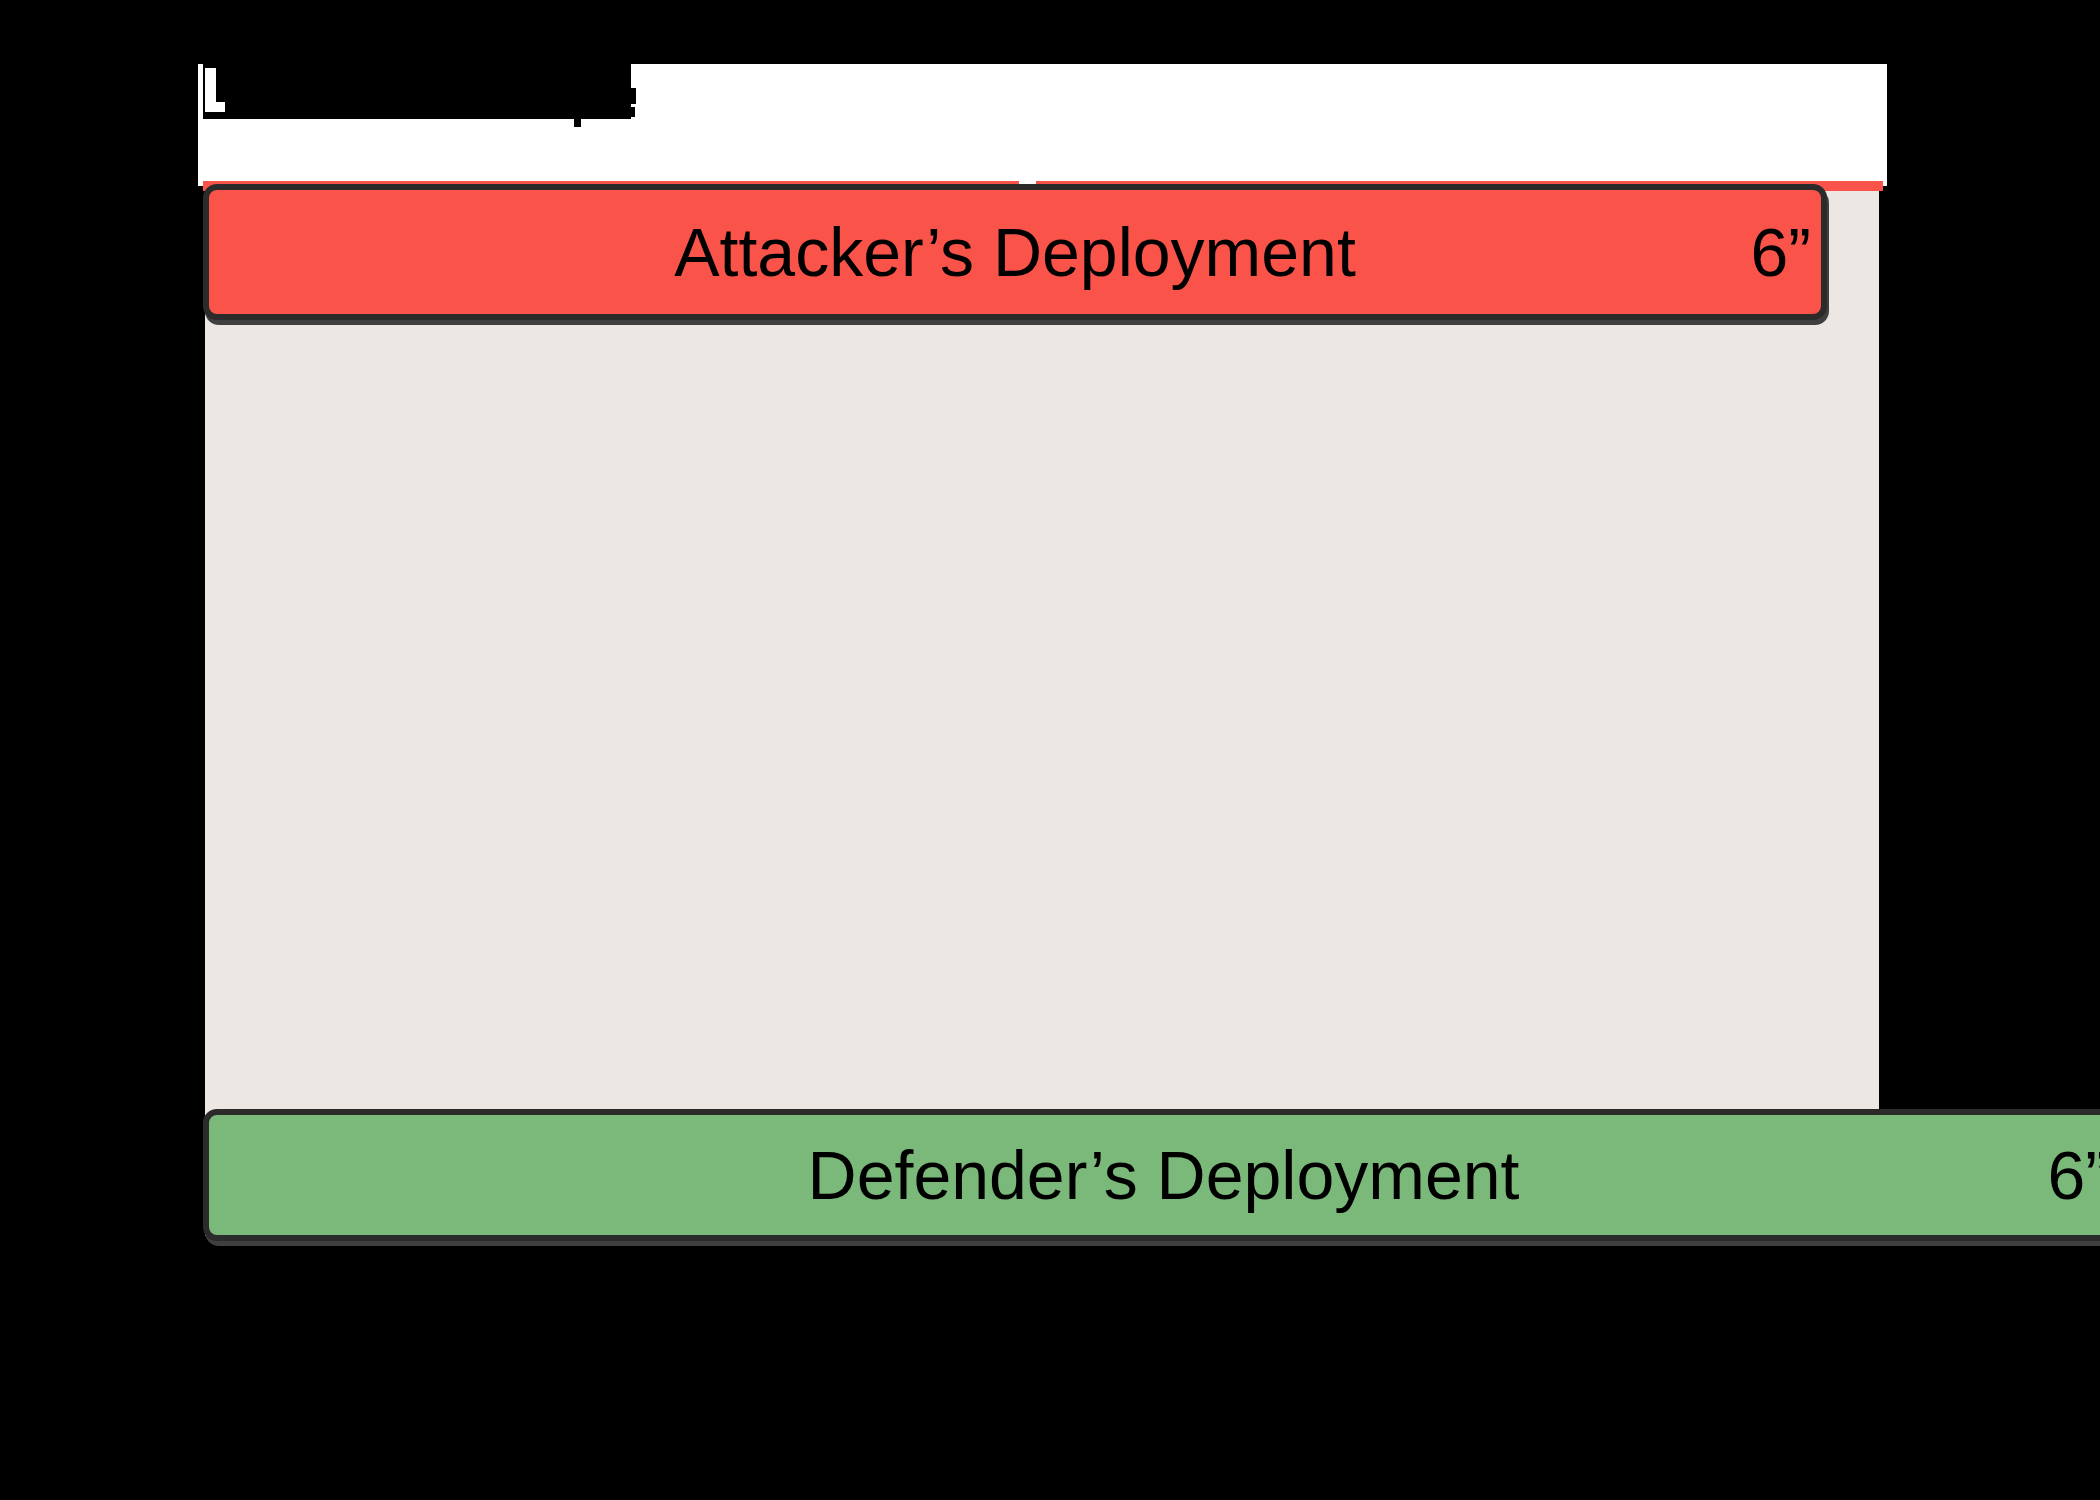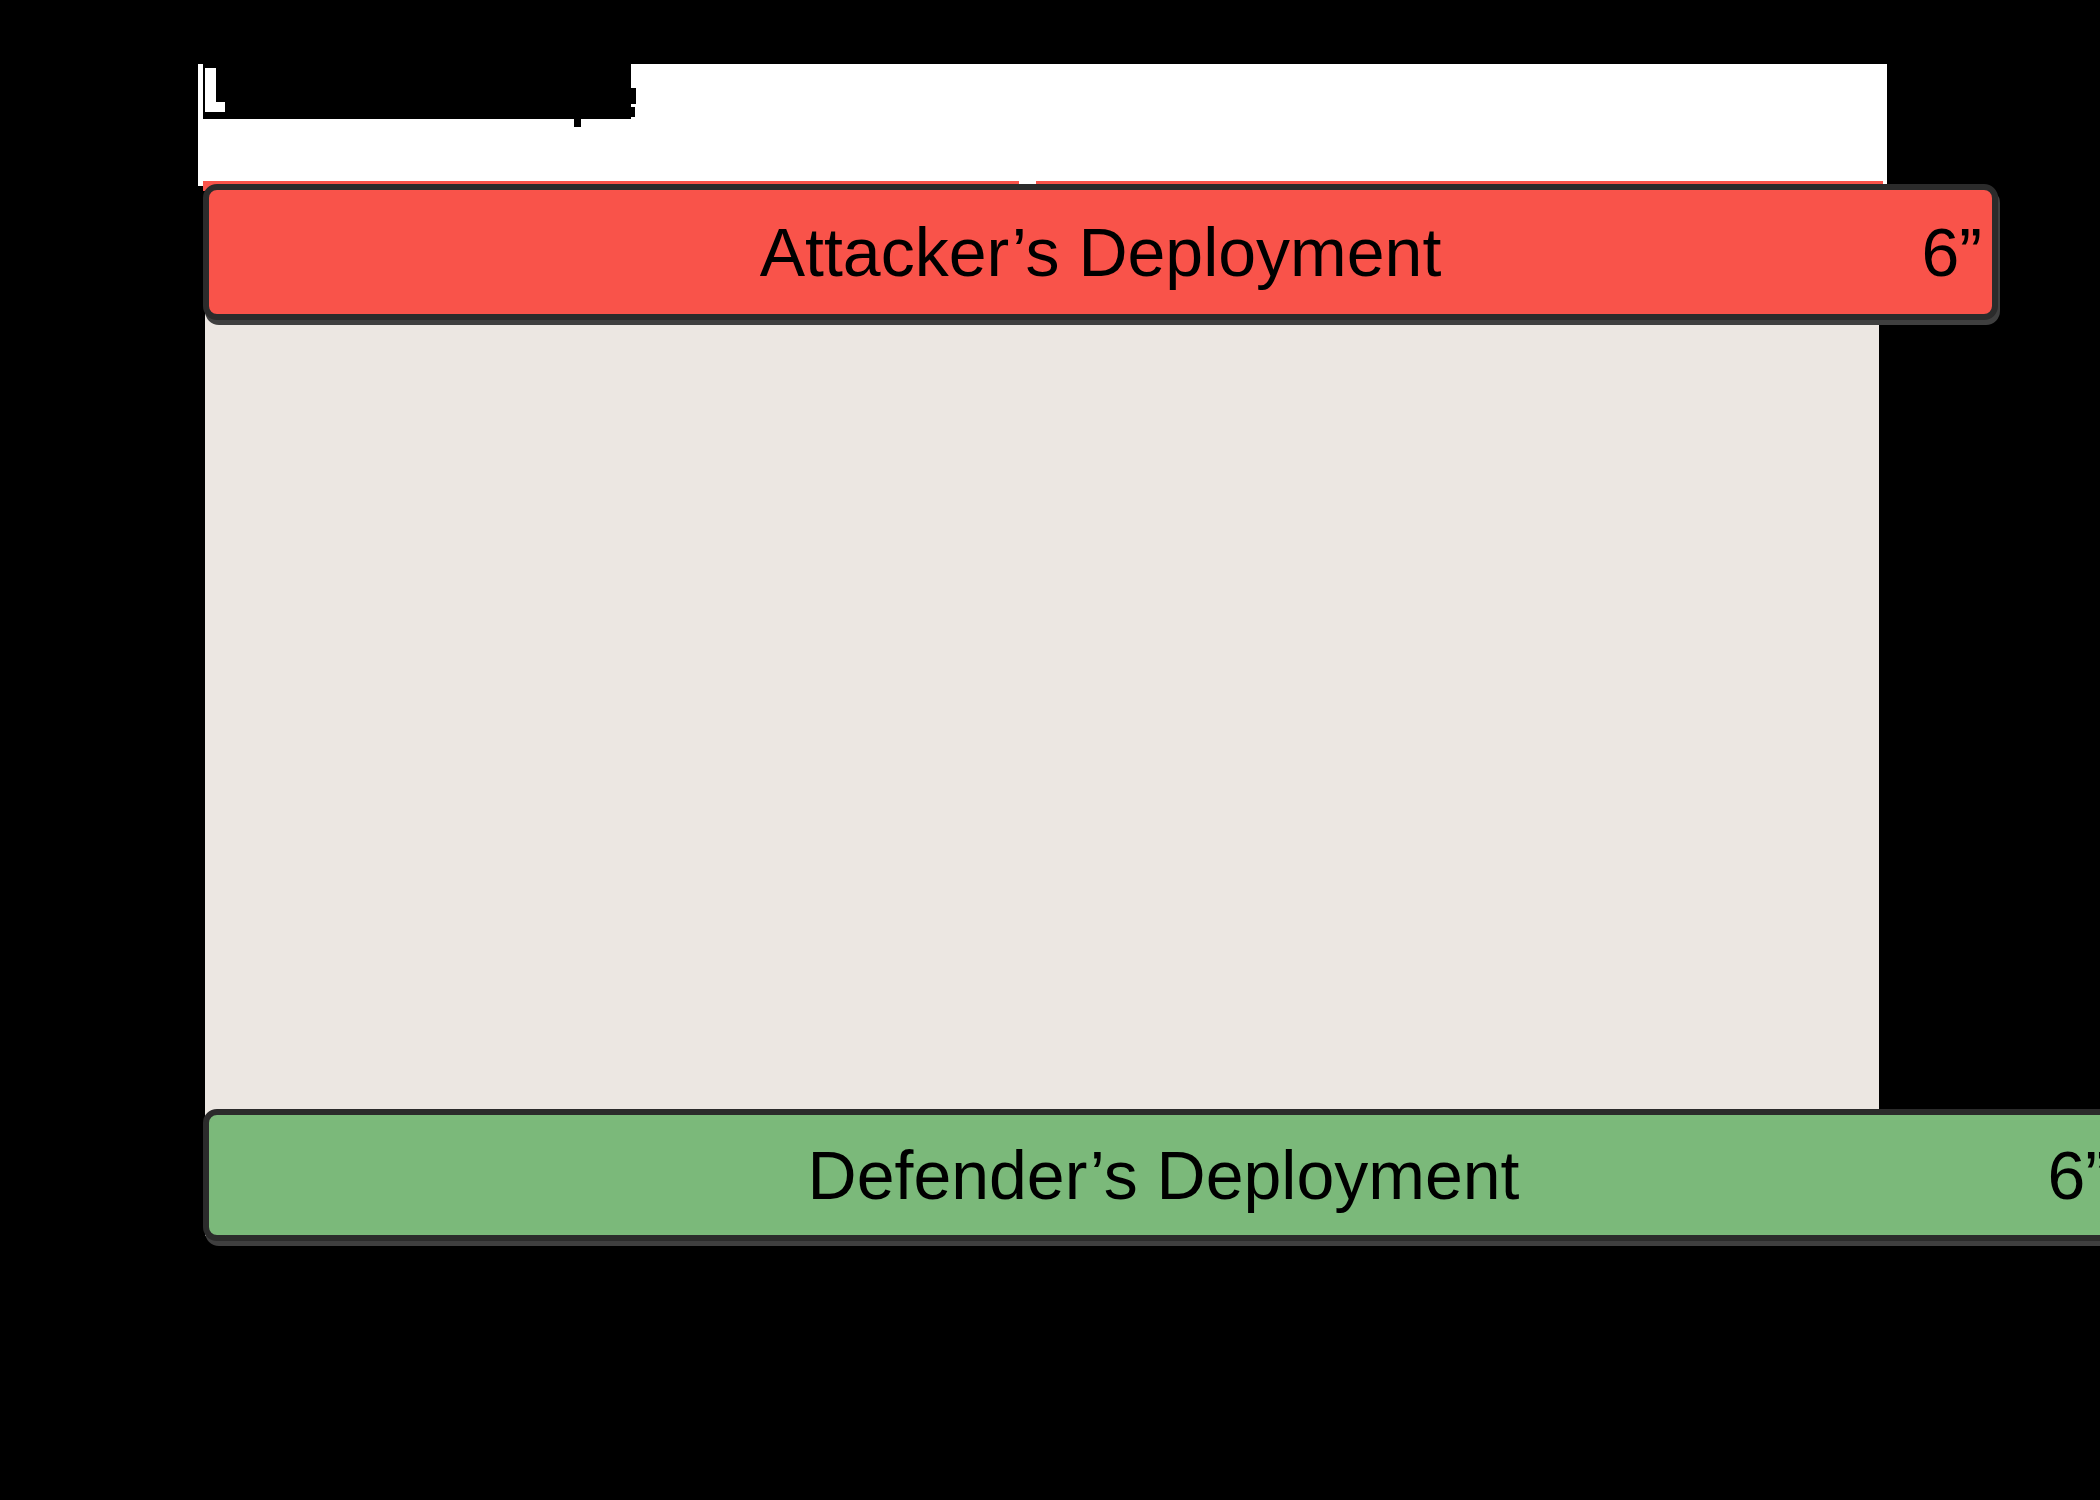--- a/index.html
+++ b/index.html
@@ -57,21 +57,21 @@
   }
 
   
   .zone{
     position:absolute;left:203px;box-sizing:border-box;
     border:6px solid var(--zone_border);
     border-radius:14px;
     display:flex;align-items:center;justify-content:center;
     box-shadow:2px 5px 0 #3f3f3f;
   }
-  .zone-attacker{top:184px;width:1795px;height:136px;background:var(--attacker);}
+  .zone-attacker{top:184px;width:1624px;height:136px;background:var(--attacker);}
   .zone-defender{top:1109px;width:1921px;height:132px;background:var(--defender);}
 
   .zone-label{
     font-size:68px;line-height:1;color:var(--text);
     white-space:nowrap;letter-spacing:0;
   }
   .zone-depth{
     position:absolute;right:10px;top:0;bottom:0;
     display:flex;align-items:center;
     font-size:68px;color:var(--text);

